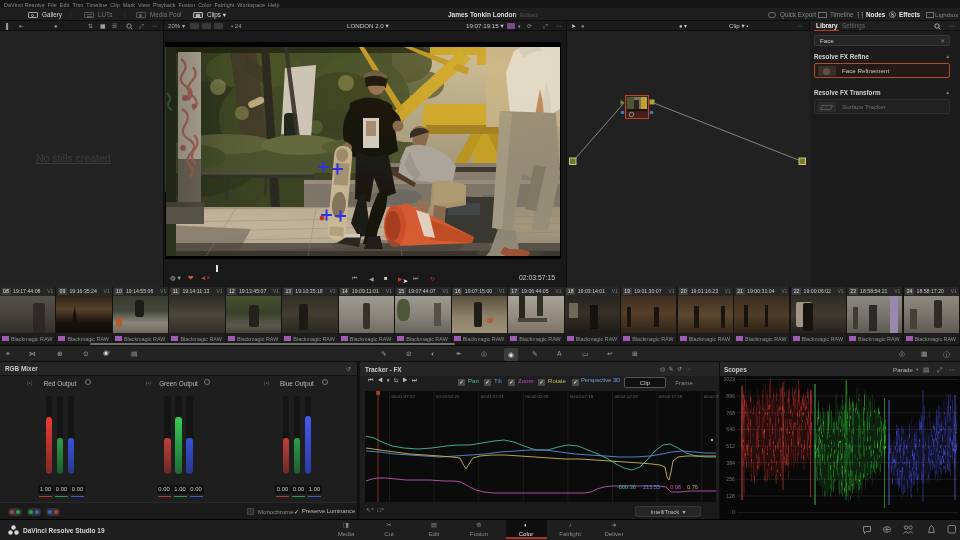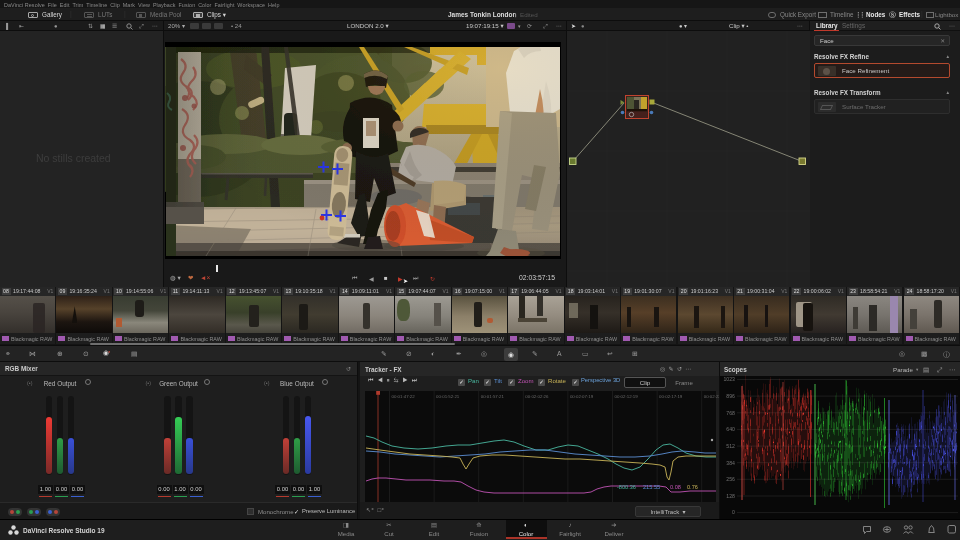--- a/index.html
+++ b/index.html
@@ -77,21 +77,21 @@
 <span style="position:absolute;left:679px;top:0;font-size:5.8px;line-height:10px;color:#ccc;">● ▾</span>
 <span style="position:absolute;left:729px;top:0;font-size:6.2px;line-height:10px;color:#c9c9c9;">Clip ▾ •</span>
 <span style="position:absolute;left:797px;top:0;font-size:5.8px;line-height:10px;">⋯</span>
 </div>
 
 <div class="abs" style="left:163px;top:21px;width:1px;height:266px;background:#0d0d0d;"></div>
 <div class="abs" style="left:566px;top:21px;width:1px;height:266px;background:#0d0d0d;"></div>
 <div class="abs" style="left:809px;top:21px;width:1px;height:266px;background:#0d0d0d;"></div>
 
 <div class="abs" style="left:0;top:31px;width:163px;height:256px;background:#232323;">
-<div style="position:absolute;left:36px;top:121px;color:#3d3d3d;font-size:10.5px;">No stills created</div>
+<div style="position:absolute;left:36px;top:121px;color:#3d3d3d;font-size:10.5px;text-decoration:underline;">No stills created</div>
 </div>
 
 <div class="abs" style="left:164px;top:31px;width:402px;height:256px;background:#191919;"></div>
 <svg width="396" height="217" viewBox="0 0 396 217" style="position:absolute;left:165px;top:42px;background:#000">
 <defs>
 <linearGradient id="gnd" x1="0" y1="0" x2="0" y2="1">
  <stop offset="0" stop-color="#a0947f"></stop>
         <stop offset="0.4" stop-color="#b0a489"></stop>
         <stop offset="0.8" stop-color="#8f8577"></stop>
         <stop offset="1" stop-color="#665f55"></stop>

